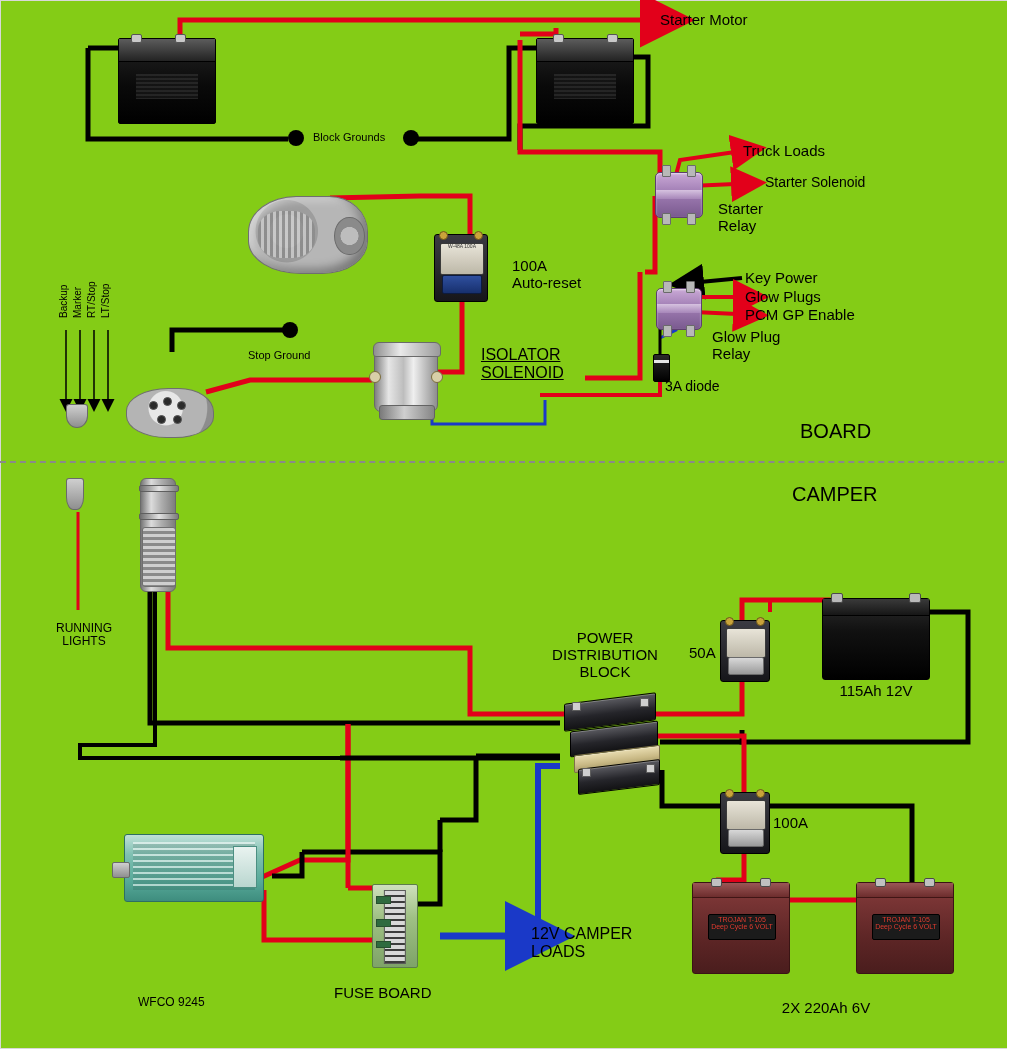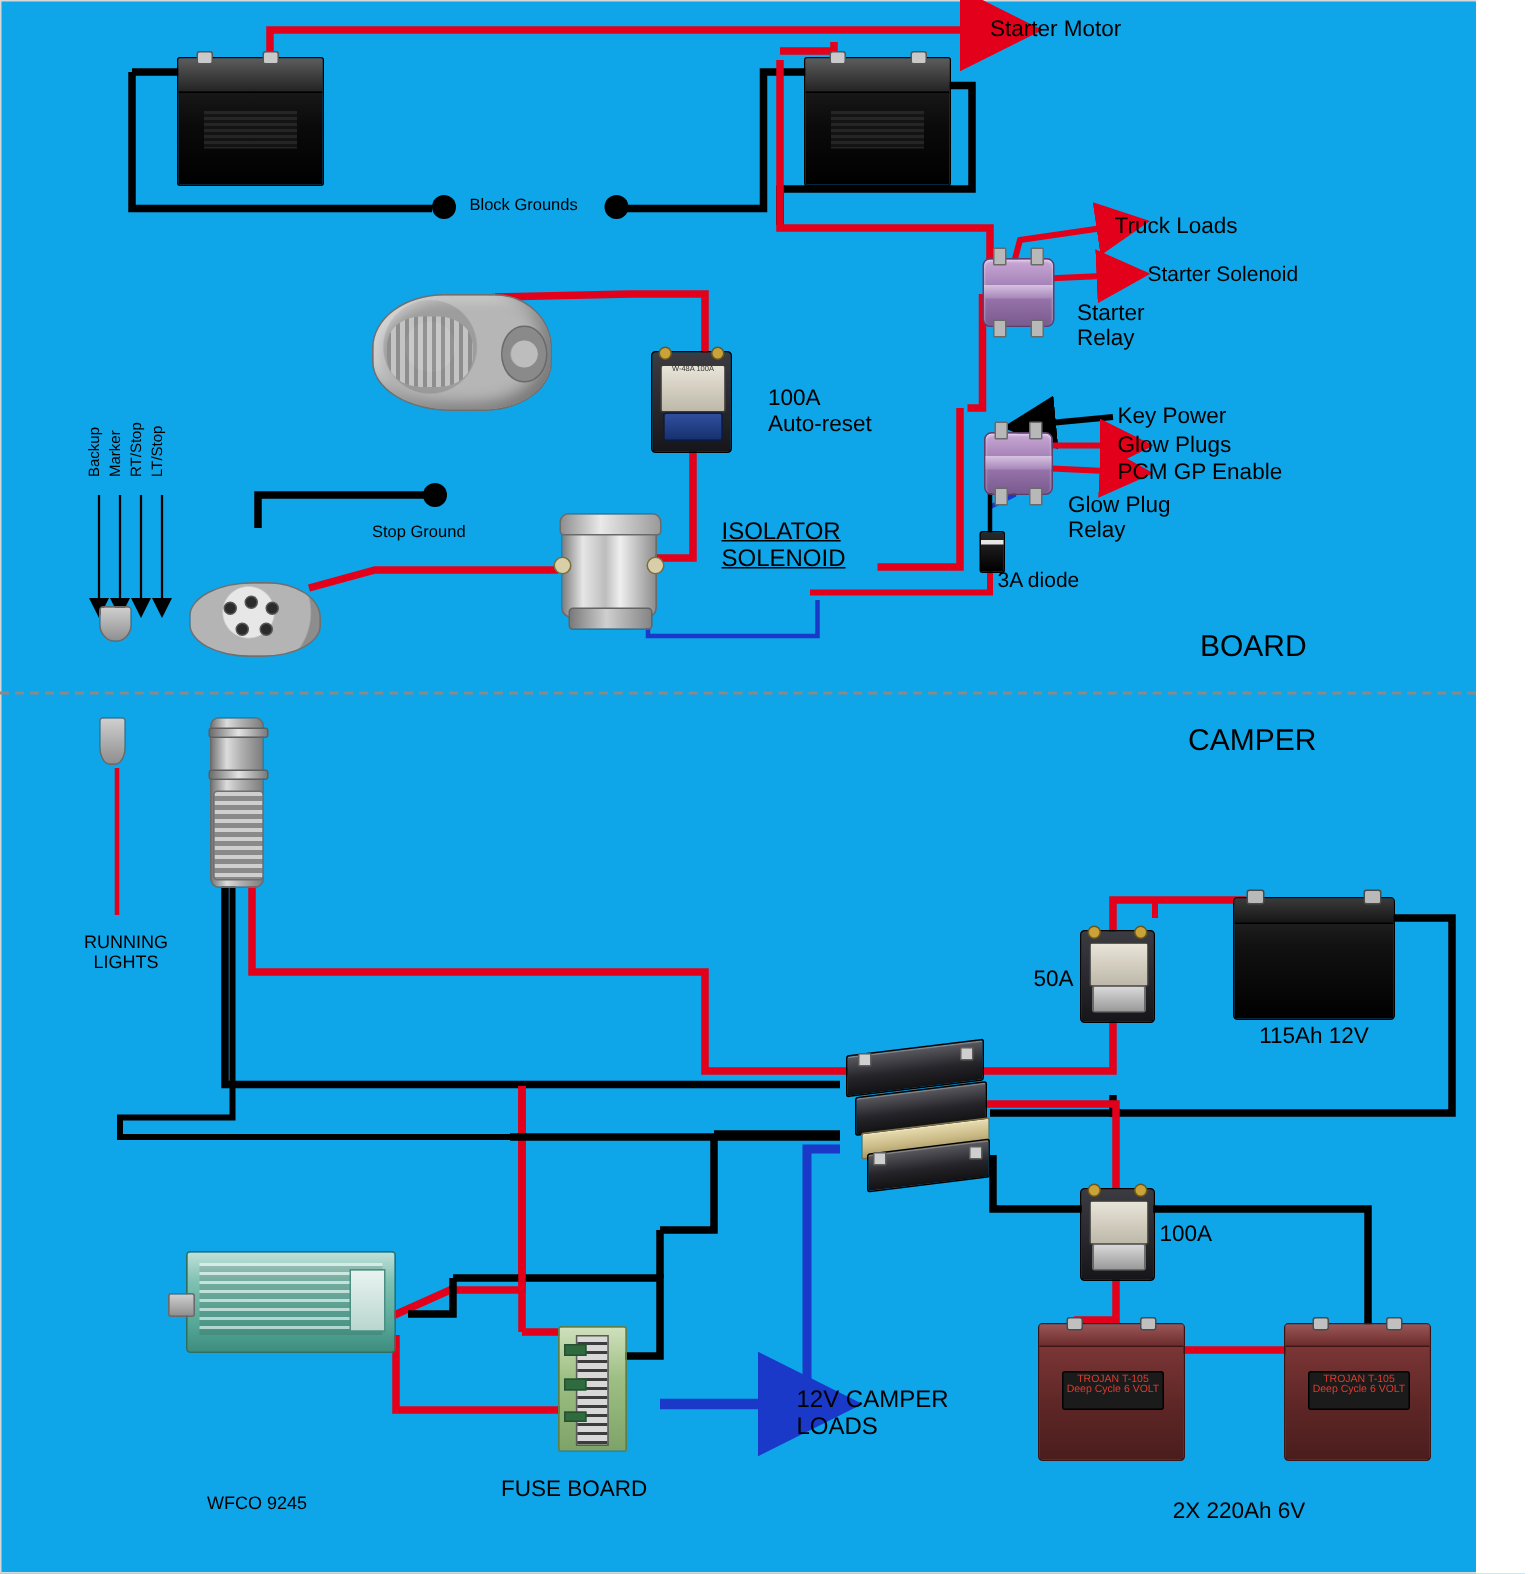--- a/index.html
+++ b/index.html
@@ -1,22 +1,23 @@
 <!DOCTYPE html>
 <html><head>
 <meta charset="utf-8">
 <title>Wiring Diagram</title>
 <style>
   html,body{margin:0;padding:0;background:#fff;}
   body{font-family:"Liberation Sans", sans-serif;}
   #stage{
     position:relative;
     width:984px;height:1049px;
-    background:#0ea5e9;
+    background:#84cc16;
     overflow:hidden;
+    padding-left:23px;
   }
   #stage svg.layer{
     position:absolute;left:0;top:0;width:1024px;height:1049px;
     pointer-events:none;
   }
   .lbl{
     position:absolute;
     color:#000;
     line-height:1.12;
     white-space:pre;
@@ -509,20 +510,23 @@
   <div class="lbl" style="left:712px;top:329px;font-size:15px;">Glow Plug
 Relay</div>
   <div class="lbl" style="left:248px;top:349px;font-size:11px;">Stop Ground</div>
   <div class="lbl" style="left:481px;top:346px;font-size:16px;text-decoration:underline;">ISOLATOR
 SOLENOID</div>
   <div class="lbl" style="left:665px;top:379px;font-size:14px;">3A diode</div>
   <div class="lbl" style="left:800px;top:420px;font-size:20px;">BOARD</div>
   <div class="lbl" style="left:792px;top:483px;font-size:20px;">CAMPER</div>
   <div class="lbl c" style="left:24px;top:622px;width:120px;font-size:12px;">RUNNING
 LIGHTS</div>
+  <div class="lbl c" style="left:540px;top:630px;width:130px;font-size:15px;">POWER
+DISTRIBUTION
+BLOCK</div>
   <div class="lbl" style="left:689px;top:645px;font-size:15px;">50A</div>
   <div class="lbl c" style="left:812px;top:683px;width:128px;font-size:15px;">115Ah 12V</div>
   <div class="lbl" style="left:773px;top:815px;font-size:15px;">100A</div>
   <div class="lbl c" style="left:742px;top:1000px;width:168px;font-size:15px;">2X 220Ah 6V</div>
   <div class="lbl" style="left:138px;top:996px;font-size:12px;">WFCO 9245</div>
   <div class="lbl" style="left:334px;top:985px;font-size:15px;">FUSE BOARD</div>
   <div class="lbl" style="left:531px;top:925px;font-size:16px;">12V CAMPER
 LOADS</div>
 
   <div class="lbl" style="left:100px;top:318px;font-size:10px;transform:rotate(-90deg);transform-origin:left top;">LT/Stop</div>

